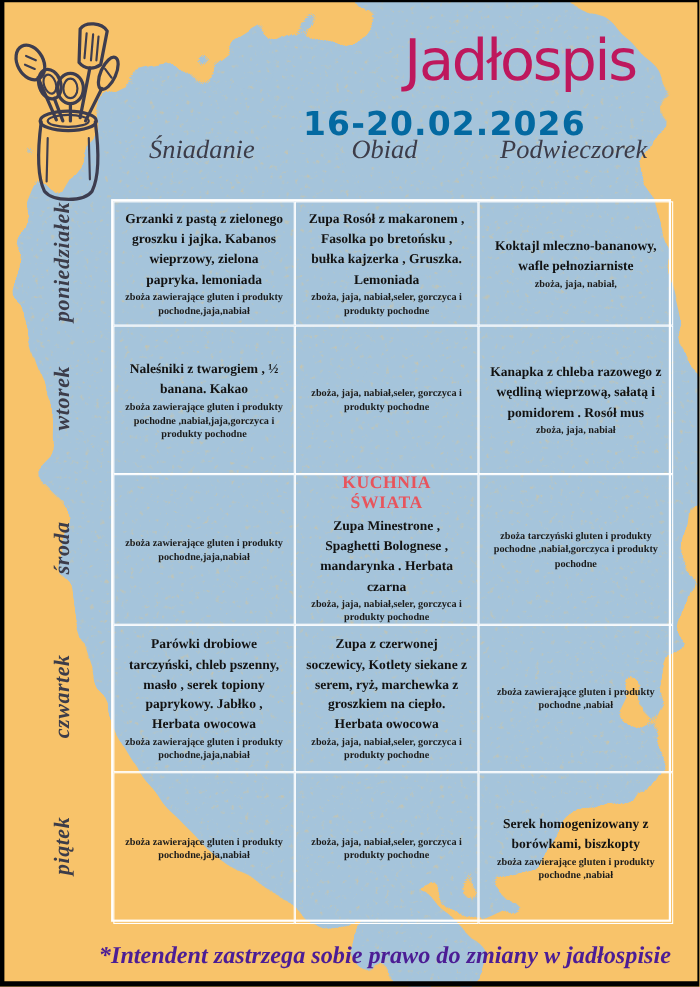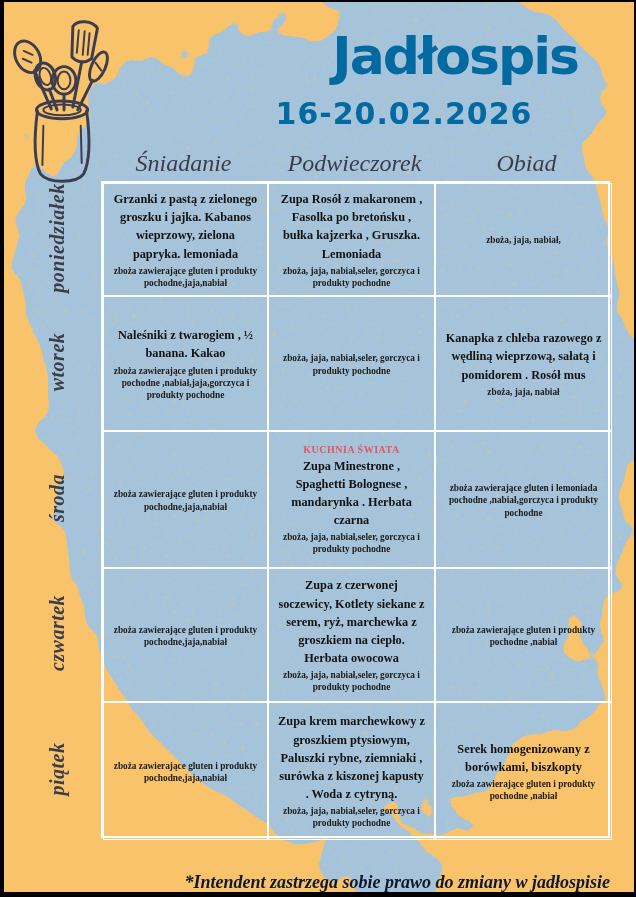--- a/index.html
+++ b/index.html
@@ -8,30 +8,30 @@
     background:#F8C36A;
     font-family:"Liberation Serif", serif;
   }
   .splash-svg{position:absolute;left:0;top:0;z-index:0;pointer-events:none;}
   .frame{position:absolute;inset:0;z-index:9;pointer-events:none;
     border-left:4px solid #000;border-top:2px solid #000;
     border-right:2px solid #000;border-bottom:5px solid #000;}
   .utensils{position:absolute;left:6px;top:14px;width:118px;height:180px;z-index:2;}
   .title{
     position:absolute;top:26px;right:58px;z-index:2;
-    font-family:"DejaVu Sans", sans-serif;font-weight:700;
-    font-size:52px;letter-spacing:-2px;color:#0369a1;text-align:center;
+    font-family:"DejaVu Sans", sans-serif;font-weight:400;
+    font-size:52px;letter-spacing:-2px;color:#be185d;text-align:center;
   }
   .date-range{
     position:absolute;top:96px;left:404px;transform:translateX(-50%);z-index:2;
     font-family:"DejaVu Sans", sans-serif;font-weight:bold;
     font-size:30px;letter-spacing:1px;color:#0369a1;white-space:nowrap;
   }
   .col-headers{
-    position:absolute;left:101px;top:150px;width:509px;z-index:2;
+    position:absolute;left:101px;top:124px;width:509px;z-index:2;
     display:flex;
     font-family:"Liberation Serif", serif;font-style:italic;
     font-size:24px;color:#3C3C49;
   }
   .col-headers .col-h{text-align:center;}
   .col-h.c1{width:165px;} .col-h.c2{width:167px;} .col-h.c3{width:177px;}
   .menu-table{
     position:absolute;left:101px;top:181px;width:509px;height:657px;z-index:2;
     display:grid;
     grid-template-columns:165px 167px 177px;
@@ -44,33 +44,33 @@
     display:flex;flex-direction:column;justify-content:center;
     padding:4px 8px;text-align:center;
   }
   .meal{
     font-weight:bold;font-size:12.3px;line-height:1.48;color:#121212;
   }
   .allergens{
     font-weight:bold;font-size:9.3px;line-height:1.3;color:#1b1b1b;margin-top:2px;
   }
   .special{
-    font-weight:bold;font-size:10px;color:#E8545C;letter-spacing:.5px;margin-bottom:2px;
+    font-weight:bold;font-size:16px;color:#E8545C;letter-spacing:.5px;margin-bottom:2px;
   }
   .day-label{
     position:absolute;left:57px;z-index:2;white-space:nowrap;
     transform:translate(-50%,-50%) rotate(-90deg);
     font-family:"Liberation Serif", serif;font-style:italic;font-weight:600;
     font-size:20px;color:#3C3C49;letter-spacing:.5px;
   }
   .day-1{top:238px;} .day-2{top:362px;} .day-3{top:498px;} .day-4{top:633px;} .day-5{top:769px;}
   .footer-note{
-    position:absolute;right:26px;bottom:4px;z-index:2;
+    position:absolute;right:26px;bottom:16px;z-index:2;
     font-family:"Liberation Serif", serif;font-style:italic;font-weight:600;
-    font-size:18px;color:#0f172a;white-space:nowrap;
+    font-size:22px;color:#4c1d95;white-space:nowrap;
   }
 </style>
 </head>
 <body>
 
 <svg class="splash-svg" width="636" height="897" viewBox="0 0 636 897">
   <defs>
     <filter id="wc" x="-30%" y="-30%" width="160%" height="160%">
       <feTurbulence type="fractalNoise" baseFrequency="0.012" numOctaves="3" seed="7" result="warp"></feTurbulence>
       <feDisplacementMap in="SourceGraphic" in2="warp" scale="85" result="shape"></feDisplacementMap>
@@ -116,41 +116,42 @@
   <ellipse cx="57" cy="96" rx="26" ry="9"></ellipse>
   <ellipse cx="57" cy="96" rx="19" ry="5.5" stroke-width="2"></ellipse>
   <path d="M38,112 L37,152 M76,112 L77,150" stroke-width="2"></path>
 </svg>
 
 <div class="title">Jadłospis</div>
 <div class="date-range">16-20.02.2026</div>
 
 <div class="col-headers">
   <div class="col-h c1">Śniadanie</div>
+  <div class="col-h c2">Obiad</div>
   <div class="col-h c3">Podwieczorek</div>
-  <div class="col-h c2">Obiad</div>
 </div>
 
 <div class="day-label day-1">poniedziałek</div>
 <div class="day-label day-2">wtorek</div>
 <div class="day-label day-3">środa</div>
 <div class="day-label day-4">czwartek</div>
 <div class="day-label day-5">piątek</div>
 
 <div class="menu-table">
 
   <div class="cell">
     <div class="meal">Grzanki z pastą z zielonego groszku i jajka. Kabanos wieprzowy, zielona papryka. lemoniada</div>
     <div class="allergens">zboża zawierające gluten i produkty pochodne,jaja,nabiał</div>
   </div>
   <div class="cell">
     <div class="meal">Zupa Rosół z makaronem , Fasolka po bretońsku , bułka kajzerka , Gruszka. Lemoniada</div>
     <div class="allergens">zboża, jaja, nabiał,seler, gorczyca i produkty pochodne</div>
   </div>
   <div class="cell">
+    <div class="meal">Koktajl mleczno-bananowy, wafle pełnoziarniste</div>
     <div class="allergens">zboża, jaja, nabiał,</div>
   </div>
 
   <div class="cell">
     <div class="meal">Naleśniki z twarogiem , ½ banana. Kakao</div>
     <div class="allergens">zboża zawierające gluten i produkty pochodne ,nabiał,jaja,gorczyca i produkty pochodne</div>
   </div>
   <div class="cell">
     <div class="allergens">zboża, jaja, nabiał,seler, gorczyca i produkty pochodne</div>
   </div>
@@ -161,39 +162,39 @@
 
   <div class="cell">
     <div class="allergens">zboża zawierające gluten i produkty pochodne,jaja,nabiał</div>
   </div>
   <div class="cell">
     <div class="special">KUCHNIA ŚWIATA</div>
     <div class="meal">Zupa Minestrone , Spaghetti Bolognese , mandarynka . Herbata czarna</div>
     <div class="allergens">zboża, jaja, nabiał,seler, gorczyca i produkty pochodne</div>
   </div>
   <div class="cell">
-    <div class="allergens">zboża zawierające gluten i lemoniada pochodne ,nabiał,gorczyca i produkty pochodne</div>
-  </div>
-
-  <div class="cell">
+    <div class="allergens">zboża tarczyński gluten i produkty pochodne ,nabiał,gorczyca i produkty pochodne</div>
+  </div>
+
+  <div class="cell">
+    <div class="meal">Parówki drobiowe tarczyński, chleb pszenny, masło , serek topiony paprykowy. Jabłko , Herbata owocowa</div>
     <div class="allergens">zboża zawierające gluten i produkty pochodne,jaja,nabiał</div>
   </div>
   <div class="cell">
     <div class="meal">Zupa z czerwonej soczewicy, Kotlety siekane z serem, ryż, marchewka z groszkiem na ciepło. Herbata owocowa</div>
     <div class="allergens">zboża, jaja, nabiał,seler, gorczyca i produkty pochodne</div>
   </div>
   <div class="cell">
     <div class="allergens">zboża zawierające gluten i produkty pochodne ,nabiał</div>
   </div>
 
   <div class="cell">
     <div class="allergens">zboża zawierające gluten i produkty pochodne,jaja,nabiał</div>
   </div>
   <div class="cell">
-    <div class="meal">Zupa  krem marchewkowy z groszkiem ptysiowym, Paluszki rybne, ziemniaki , surówka z kiszonej kapusty . Woda z cytryną.</div>
     <div class="allergens">zboża, jaja, nabiał,seler, gorczyca i produkty pochodne</div>
   </div>
   <div class="cell">
     <div class="meal">Serek homogenizowany z borówkami, biszkopty</div>
     <div class="allergens">zboża zawierające gluten i produkty pochodne ,nabiał</div>
   </div>
 </div>
 
 <div class="footer-note">*Intendent zastrzega sobie prawo do zmiany w jadłospisie</div>
 

